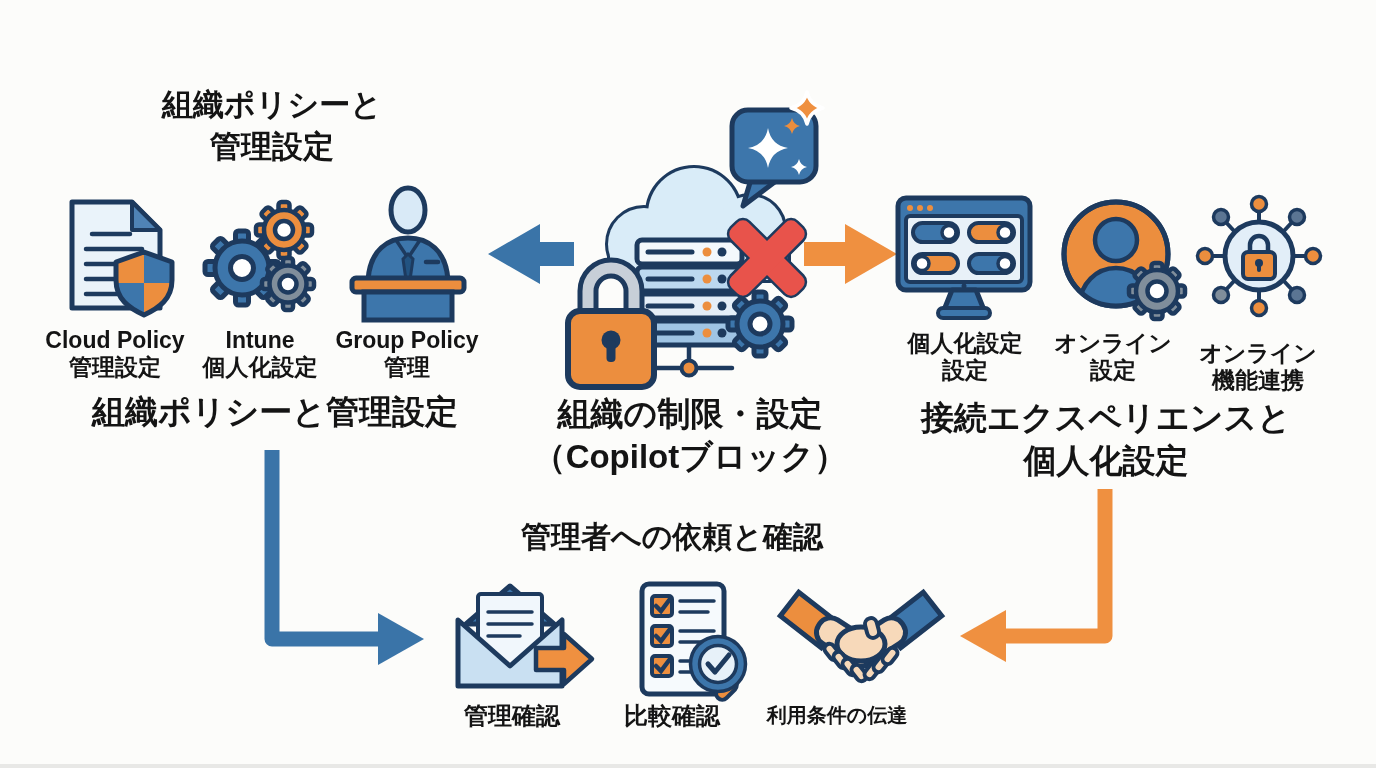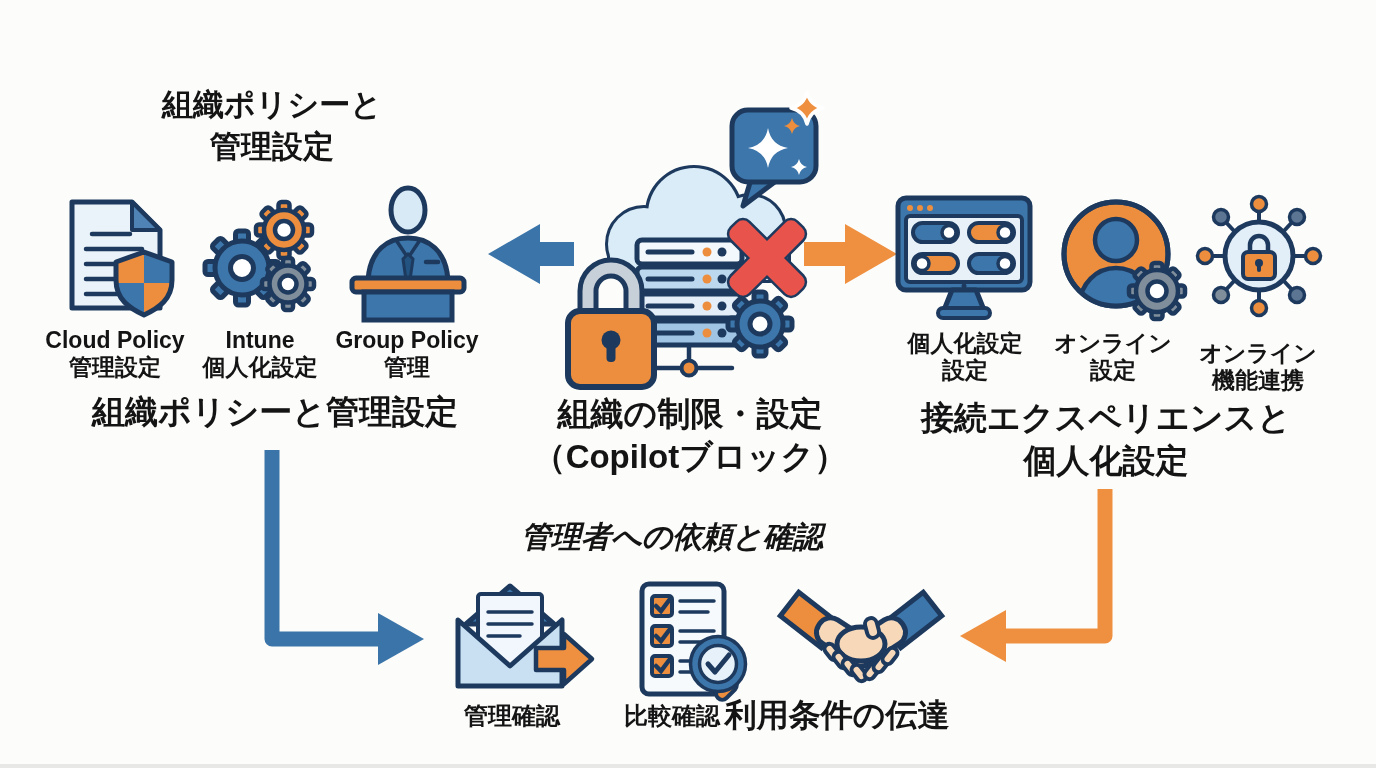--- a/index.html
+++ b/index.html
@@ -14,21 +14,21 @@
   }
   .abs{position:absolute;}
   .lbl{
     position:absolute;text-align:center;font-weight:700;
     transform:translateX(-50%);white-space:nowrap;line-height:27px;
     font-size:23px;letter-spacing:0px;color:#141414;
   }
   .lbl div{white-space:nowrap;}
   .title-sm{font-size:31px;line-height:42px;}
   .title-md{font-size:33px;line-height:43px;}
-  .title-bottom{font-size:30px;line-height:38px;font-style:italic;}
+  .title-bottom{font-size:30px;line-height:38px;}
   svg{display:block;overflow:visible;}
   .arrow-layer{position:absolute;left:0;top:0;pointer-events:none;}
 </style>
 </head>
 <body>
 
 <div class="canvas">
 
   <svg class="arrow-layer" width="1376" height="768" viewBox="0 0 1376 768">
     <g>
@@ -390,15 +390,15 @@
           <rect x="-5" y="-9" width="10" height="18" rx="5" fill="#f7d9ba" stroke="#1d3a5e" stroke-width="4"></rect>
         </g>
       <g transform="translate(104,70) rotate(38)">
           <rect x="-5" y="-9" width="10" height="18" rx="5" fill="#f7d9ba" stroke="#1d3a5e" stroke-width="4"></rect>
         </g>
     </g>
   </svg>
 
   <div class="lbl" style="left:512px;top:702px;font-size:24px;">管理確認</div>
   <div class="lbl" style="left:672px;top:702px;font-size:24px;">比較確認</div>
-  <div class="lbl" style="left:837px;top:702px;font-size:32px;">利用条件の伝達</div>
+  <div class="lbl" style="left:837px;top:702px;font-size:20px;">利用条件の伝達</div>
 
 </div>
 
 </body></html>

